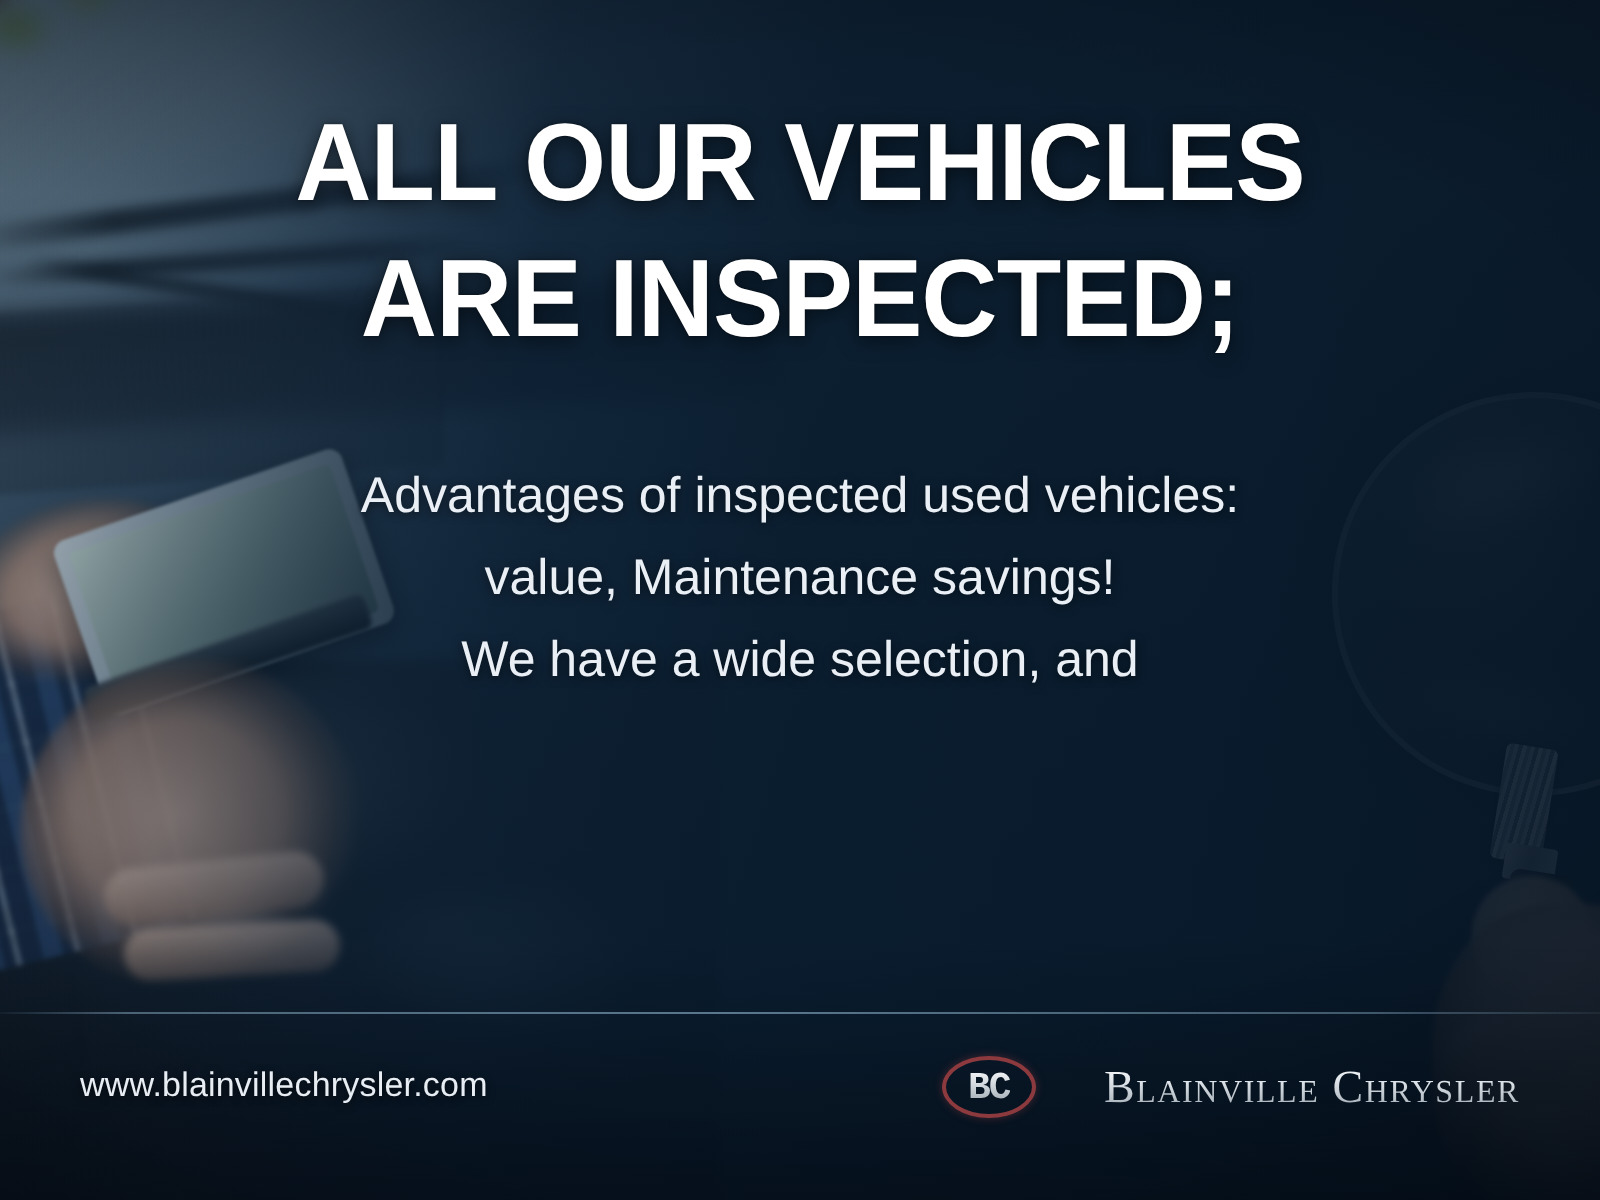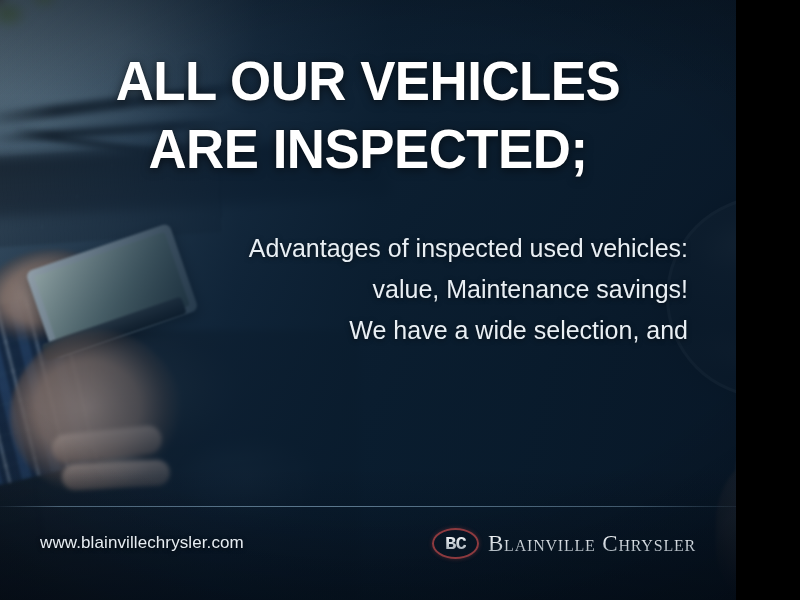--- a/index.html
+++ b/index.html
@@ -6,21 +6,21 @@
     margin: 0;
     padding: 0;
     background: #000;
   }
   body {
     font-family: "Liberation Sans", sans-serif;
   }
 
   #slide {
     position: relative;
-    width: 736px;
+    width: 800px;
     height: 600px;
     overflow: hidden;
     background: #0a1e33;
   }
 
   
   .photo-layer {
     position: absolute;
     inset: 0;
     overflow: hidden;
@@ -332,21 +332,21 @@
     width: 576px;
     top: 228px;
     text-align: center;
     color: #e9eff4;
     font-family: "Liberation Sans", sans-serif;
     font-weight: normal;
     font-size: 25px;
     line-height: 41px;
     text-shadow: 0 1px 5px rgba(0,0,0,.55);
   }
-  .body-para { display: block; text-align: right; }
+  .body-para { display: block; }
   .body-para.second { }
   .body-line { display: block; }
 
   .divider {
     position: absolute;
     left: 0; right: 0;
     top: 506px;
     height: 1px;
     background: linear-gradient(90deg,
       rgba(140,178,205,.05) 0%,
@@ -405,20 +405,21 @@
     font-family: "Liberation Serif", serif;
     font-size: 23px;
     font-variant: small-caps;
     letter-spacing: .8px;
     background: linear-gradient(180deg, #ffffff 0%, #dde3e8 38%, #97a2ab 100%);
     -webkit-background-clip: text;
     background-clip: text;
     color: #e2e8ed;
     -webkit-text-fill-color: transparent;
     white-space: nowrap;
+    margin-left: 25px;
   }
 </style>
 </head>
 <body>
 
 <div id="slide">
 
   <div class="photo-layer">
     <div class="bg-base"></div>
     <div class="foliage"></div>

